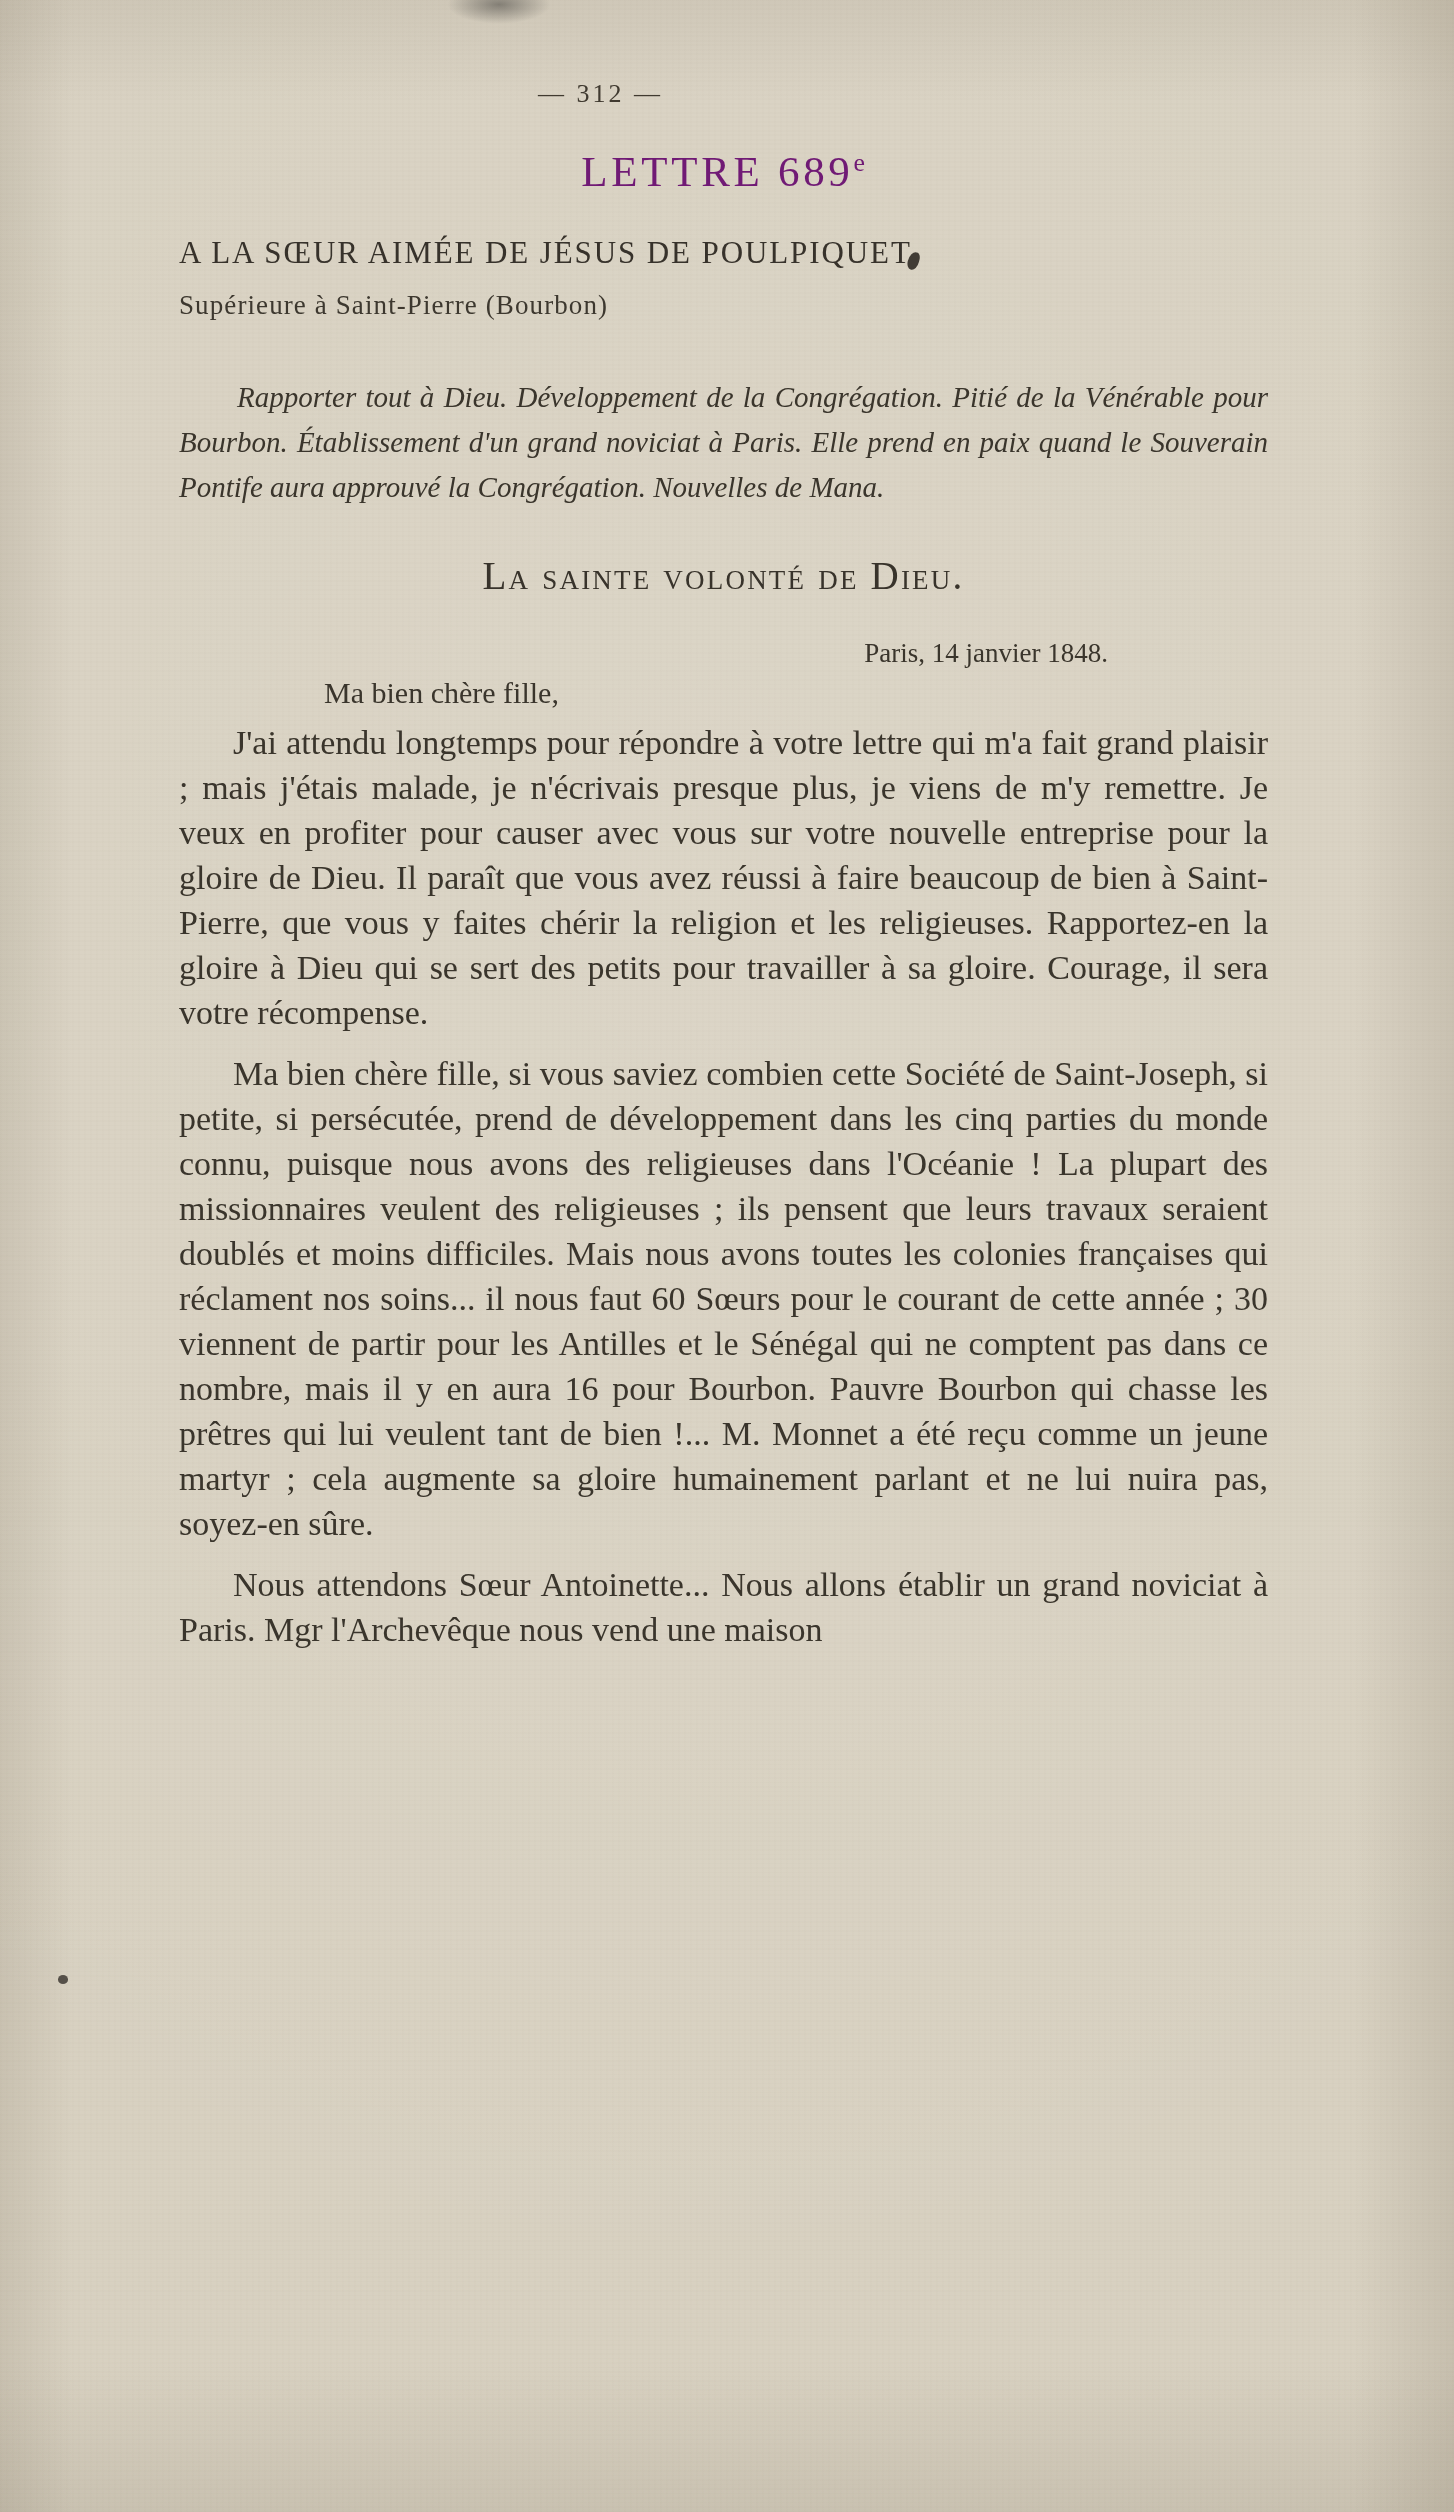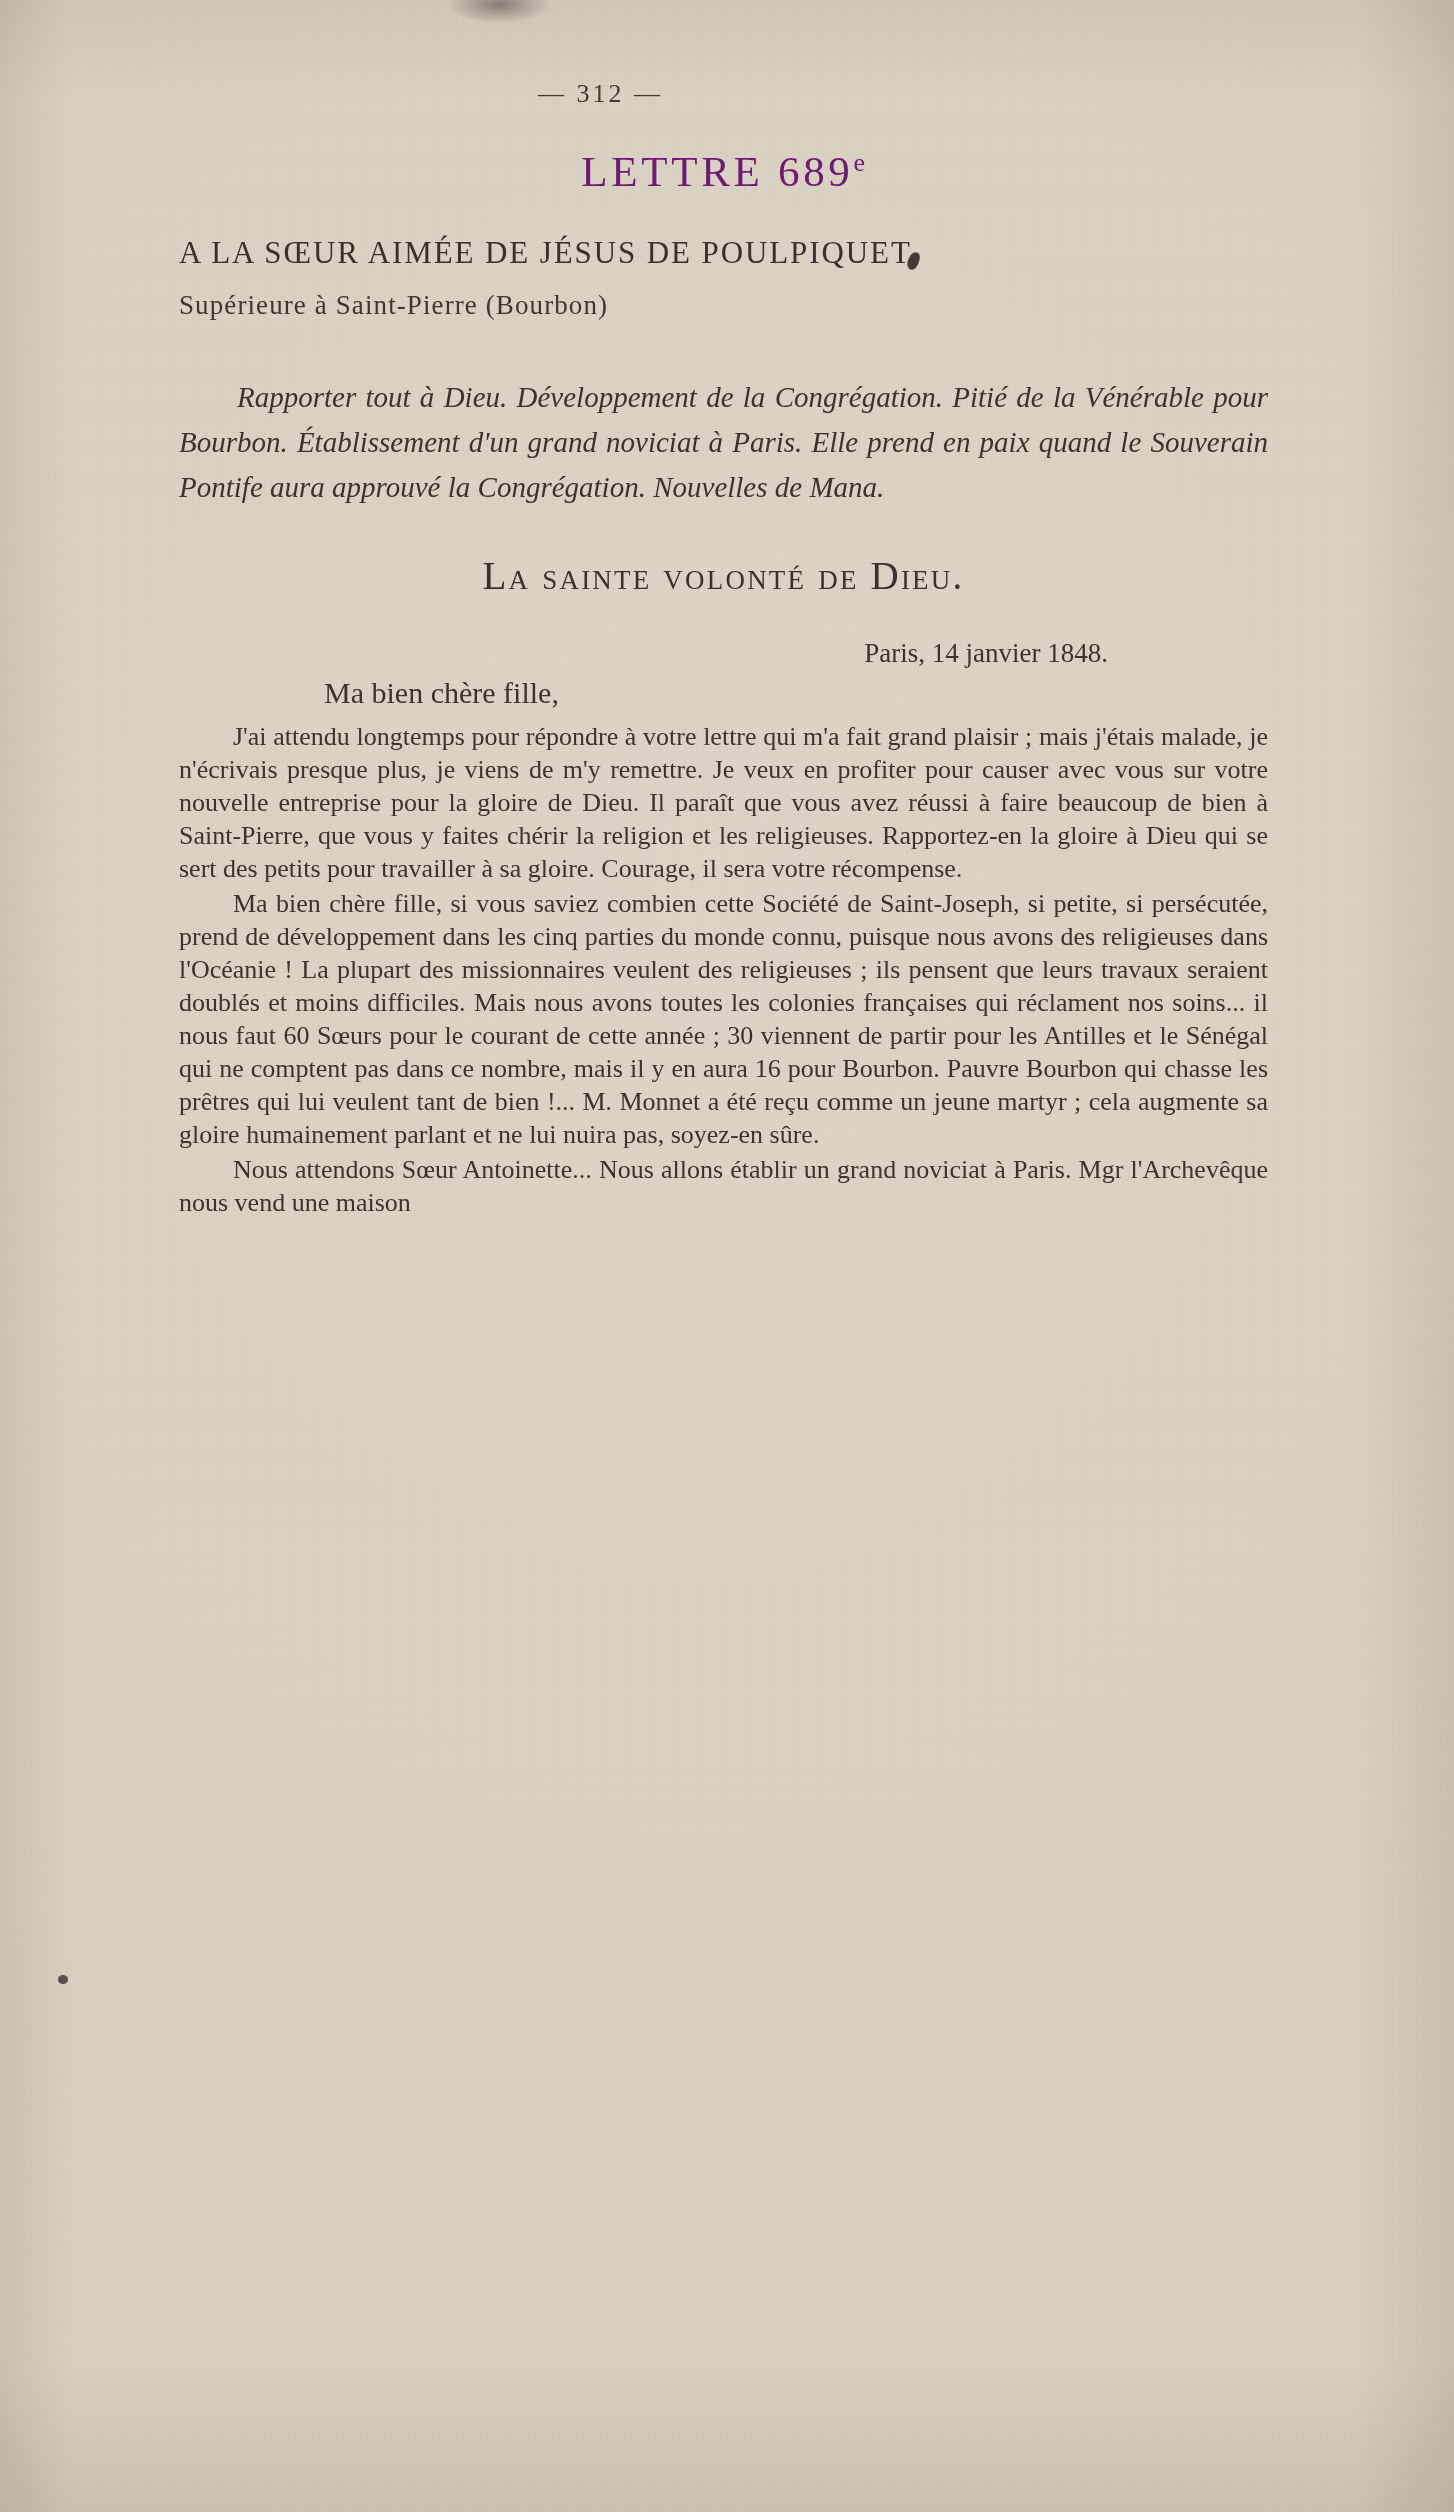--- a/index.html
+++ b/index.html
@@ -89,27 +89,27 @@
     line-height: 33px;
   }
   .salutation {
     margin: 1.5px 0 0 0;
     padding-left: 145px;
     font-size: 30px;
     line-height: 42px;
   }
   .body-para {
     margin: 6px 0 0 0;
-    font-size: 26px;
-    line-height: 33px;
+    font-size: 34px;
+    line-height: 45px;
     text-align: justify;
     text-indent: 54px;
   }
   .body-para + .body-para {
-    margin-top: 2px;
+    margin-top: 16px;
   }
   
   .smudge-top {
     position: absolute;
     left: 447px;
     top: -15px;
     width: 104px;
     height: 39px;
     border-radius: 50%;
     background: radial-gradient(ellipse at center, rgba(70,68,64,0.55), rgba(70,68,64,0) 70%);

